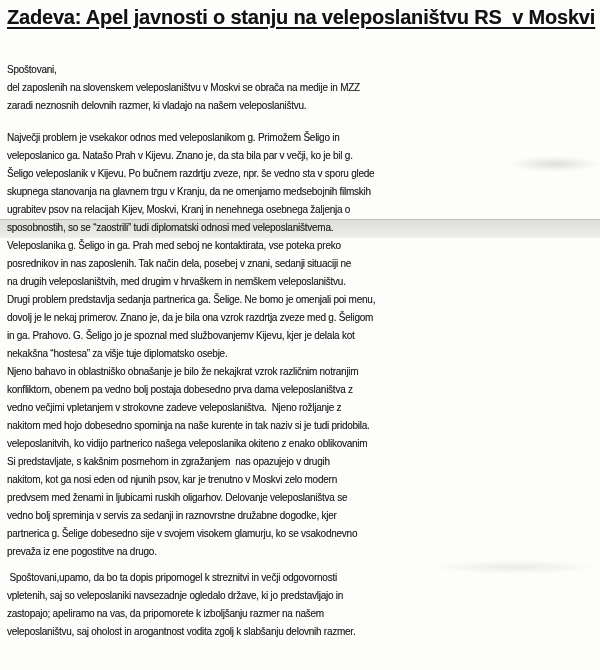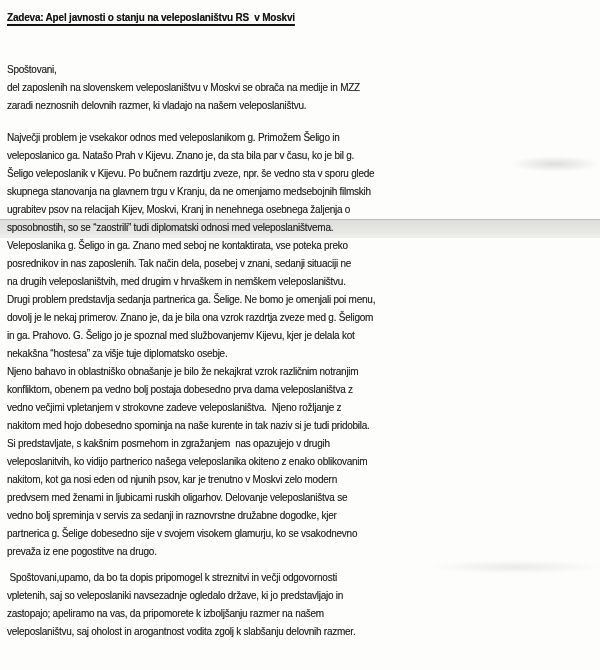--- a/index.html
+++ b/index.html
@@ -15,21 +15,21 @@
     position: relative;
     width: 600px;
     height: 670px;
     background: var(--page-bg);
     overflow: hidden;
     font-family: "Liberation Sans", "DejaVu Sans", sans-serif;
     color: var(--text);
     padding: 8px 6px 0 7px;
   }
   .title {
-    font-size: 10px;
+    font-size: 20px;
     font-weight: bold;
     letter-spacing: -0.2px;
     color: var(--title-color);
     text-decoration: underline;
     text-decoration-thickness: 1.5px;
     text-underline-offset: 3px;
     white-space: pre;
     line-height: 19px;
     margin-bottom: 34px;
     text-shadow: 0 0 0.4px rgba(0,0,0,.45);
@@ -78,41 +78,41 @@
   <div class="title">Zadeva: Apel javnosti o stanju na veleposlaništvu RS  v Moskvi</div>
 
   <div class="para para-1">
       <div class="line">Spoštovani,</div>
       <div class="line">del zaposlenih na slovenskem veleposlaništvu v Moskvi se obrača na medije in MZZ</div>
       <div class="line">zaradi neznosnih delovnih razmer, ki vladajo na našem veleposlaništvu.</div>
     </div>
 
   <div class="para para-2">
       <div class="line">Največji problem je vsekakor odnos med veleposlanikom g. Primožem Šeligo in</div>
-      <div class="line">veleposlanico ga. Natašo Prah v Kijevu. Znano je, da sta bila par v času, ko je bil g.</div>
+      <div class="line">veleposlanico ga. Natašo Prah v Kijevu. Znano je, da sta bila par v večji, ko je bil g.</div>
       <div class="line">Šeligo veleposlanik v Kijevu. Po bučnem razdrtju zveze, npr. še vedno sta v sporu glede</div>
       <div class="line">skupnega stanovanja na glavnem trgu v Kranju, da ne omenjamo medsebojnih filmskih</div>
       <div class="line">ugrabitev psov na relacijah Kijev, Moskvi, Kranj in nenehnega osebnega žaljenja o</div>
       <div class="line band">sposobnostih, so se “zaostrili” tudi diplomatski odnosi med veleposlaništvema.</div>
-      <div class="line">Veleposlanika g. Šeligo in ga. Znano med seboj ne kontaktirata, vse poteka preko</div>
+      <div class="line">Veleposlanika g. Šeligo in ga. Prah med seboj ne kontaktirata, vse poteka preko</div>
       <div class="line">posrednikov in nas zaposlenih. Tak način dela, posebej v znani, sedanji situaciji ne</div>
       <div class="line">na drugih veleposlaništvih, med drugim v hrvaškem in nemškem veleposlaništvu.</div>
     </div>
 
   <div class="para para-3">
       <div class="line">Drugi problem predstavlja sedanja partnerica ga. Šelige. Ne bomo je omenjali poi menu,</div>
       <div class="line">dovolj je le nekaj primerov. Znano je, da je bila ona vzrok razdrtja zveze med g. Šeligom</div>
       <div class="line">in ga. Prahovo. G. Šeligo jo je spoznal med službovanjemv Kijevu, kjer je delala kot</div>
       <div class="line">nekakšna “hostesa” za višje tuje diplomatsko osebje.</div>
       <div class="line">Njeno bahavo in oblastniško obnašanje je bilo že nekajkrat vzrok različnim notranjim</div>
       <div class="line">konfliktom, obenem pa vedno bolj postaja dobesedno prva dama veleposlaništva z</div>
       <div class="line">vedno večjimi vpletanjem v strokovne zadeve veleposlaništva.  Njeno rožljanje z</div>
       <div class="line">nakitom med hojo dobesedno spominja na naše kurente in tak naziv si je tudi pridobila.</div>
+      <div class="line">veleposlanitvih, ko vidijo partnerico našega veleposlanika okiteno z enako oblikovanim</div>
       <div class="line">Si predstavljate, s kakšnim posmehom in zgražanjem  nas opazujejo v drugih</div>
-      <div class="line">veleposlanitvih, ko vidijo partnerico našega veleposlanika okiteno z enako oblikovanim</div>
       <div class="line">nakitom, kot ga nosi eden od njunih psov, kar je trenutno v Moskvi zelo modern</div>
       <div class="line">predvsem med ženami in ljubicami ruskih oligarhov. Delovanje veleposlaništva se</div>
       <div class="line">vedno bolj spreminja v servis za sedanji in raznovrstne družabne dogodke, kjer</div>
       <div class="line">partnerica g. Šelige dobesedno sije v svojem visokem glamurju, ko se vsakodnevno</div>
       <div class="line">prevaža iz ene pogostitve na drugo.</div>
     </div>
 
   <div class="para para-4">
       <div class="line"> Spoštovani,upamo, da bo ta dopis pripomogel k streznitvi in večji odgovornosti</div>
       <div class="line">vpletenih, saj so veleposlaniki navsezadnje ogledalo države, ki jo predstavljajo in</div>

